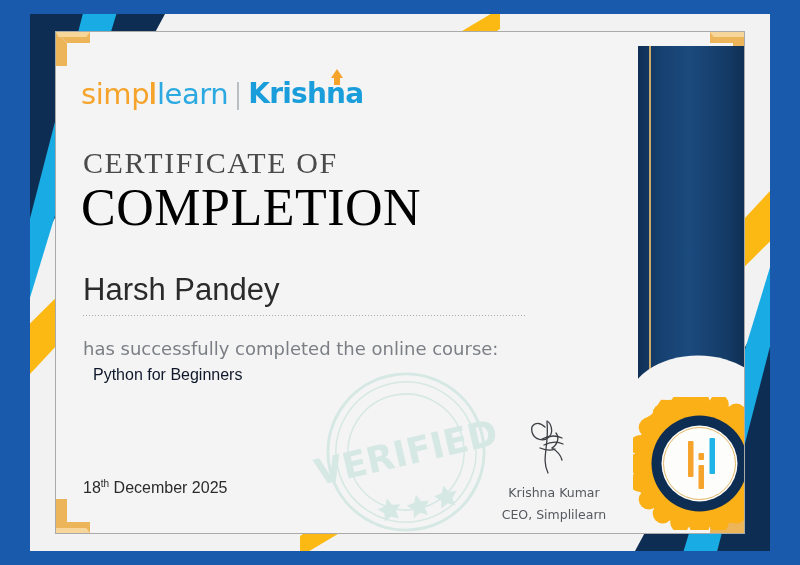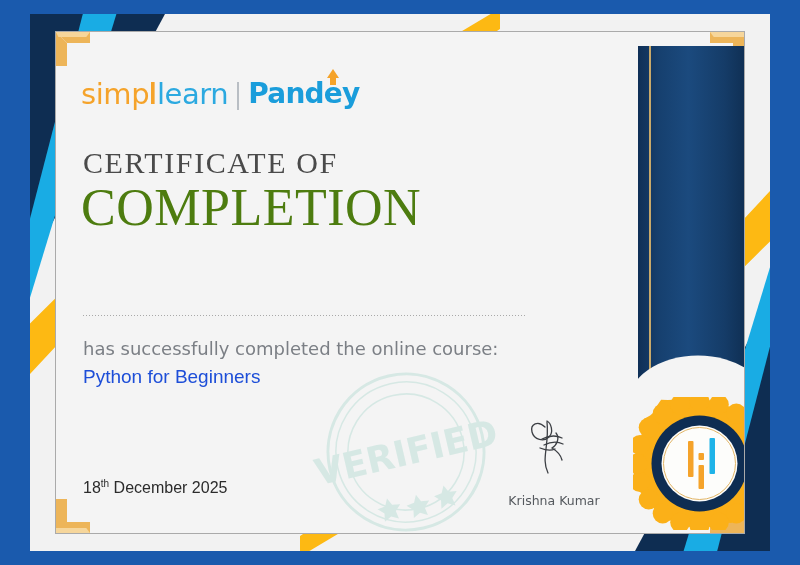--- a/index.html
+++ b/index.html
@@ -209,21 +209,21 @@
   .title-small {
     position: absolute; left: 2px; top: 96px;
     font-family: "Liberation Serif", serif;
     font-size: 30px; letter-spacing: 1.6px;
     color: #4a4a4a;
   }
   .title-big {
     position: absolute; left: 0px; top: 128px;
     font-family: "Liberation Serif", serif;
     font-size: 52px; letter-spacing: 0.5px;
-    color: #4d7c0f;
+    color: #000000;
   }
 
   
   .recipient {
     position: absolute; left: 2px; top: 222px;
     font-family: "Liberation Sans", sans-serif;
     font-size: 31px; color: #2b2b2b; font-weight: 400;
   }
   .dotted-rule {
     position: absolute; left: 2px; top: 265px;
@@ -231,23 +231,23 @@
     background-image: repeating-linear-gradient(to right,
         #a9a9a9 0 1px, transparent 1px 3px);
   }
 
   .subline {
     position: absolute; left: 2px; top: 288px;
     font-family: "DejaVu Sans", sans-serif;
     font-size: 18px; color: #7b7f85;
   }
   .course {
-    position: absolute; left: 2px; top: 316px;
+    position: absolute; left: 12px; top: 316px;
     font-family: "Liberation Sans", sans-serif;
-    font-size: 19px; color: #1d4ed8;
+    font-size: 16px; color: #0f172a;
   }
   .blurb {
     position: absolute; left: 2px; top: 358px;
     width: 360px;
     font-family: "DejaVu Sans", sans-serif;
     font-size: 13px; line-height: 21px; color: #7b7f85;
   }
   .date {
     position: absolute; left: 2px; top: 428px;
     font-family: "Liberation Sans", sans-serif;
@@ -267,21 +267,21 @@
   }
 
   
   .sig-block {
     position: absolute; left: 398px; top: 365px;
     width: 150px; text-align: center;
   }
   .sig-mark { height: 62px; }
   .sig-name {
     font-family: "DejaVu Sans", sans-serif;
-    font-size: 12.5px; color: #55595e; margin-top: 12px;
+    font-size: 12.5px; color: #55595e; margin-top: 4px;
   }
   .sig-role {
     font-family: "DejaVu Sans", sans-serif;
     font-size: 12.5px; color: #55595e; margin-top: 7px;
   }
 </style>
 </head>
 <body>
 
 <div class="cert-root">
@@ -404,28 +404,29 @@
 
     <div class="content">
 
       <div class="logo">
         <span class="logo-simpli">simpl</span>
         <span class="logo-bar-wrap">
           <span class="logo-tick"></span>
           <span class="logo-learn">learn</span>
         </span>
         <span class="logo-divider"></span>
-        <span class="logo-skillup">Pandey</span>
+        <span class="logo-skillup">Krishna</span>
         <span class="logo-arrow"></span>
         <span class="logo-arrow-stem"></span>
       </div>
 
       <div class="title-small">CERTIFICATE OF</div>
       <div class="title-big">COMPLETION</div>
 
+      <div class="recipient">Harsh Pandey</div>
       <div class="dotted-rule"></div>
 
       <div class="subline">has successfully completed the online course:</div>
 
       <div class="course">Python for Beginners</div>
 
 
       <div class="date">
         <span>18</span><sup>th</sup><span> December 2025</span>
       </div>
@@ -435,17 +436,18 @@
           <g fill="none" stroke="#3c3f44" stroke-width="1.3" stroke-linecap="round">
             <path d="M41,12 C34,5 26,9 28,17 C30,25 40,27 45,22 C50,17 47,8 43,6"></path>
             <path d="M43,7 C44,16 43,26 42,34 C41,42 40,50 44,58"></path>
             <path d="M38,24 C44,21 52,20 58,23"></path>
             <path d="M40,30 C46,27 53,26 59,29"></path>
             <path d="M52,18 C56,23 53,30 48,33 C53,36 57,41 58,45"></path>
             <path d="M36,33 C41,35 47,36 51,34"></path>
           </g>
         </svg>
         <div class="sig-name">Krishna Kumar</div>
+        <div class="sig-role">CEO, Simplilearn</div>
       </div>
 
     </div>
   </div>
 </div>
 
 </body></html>

